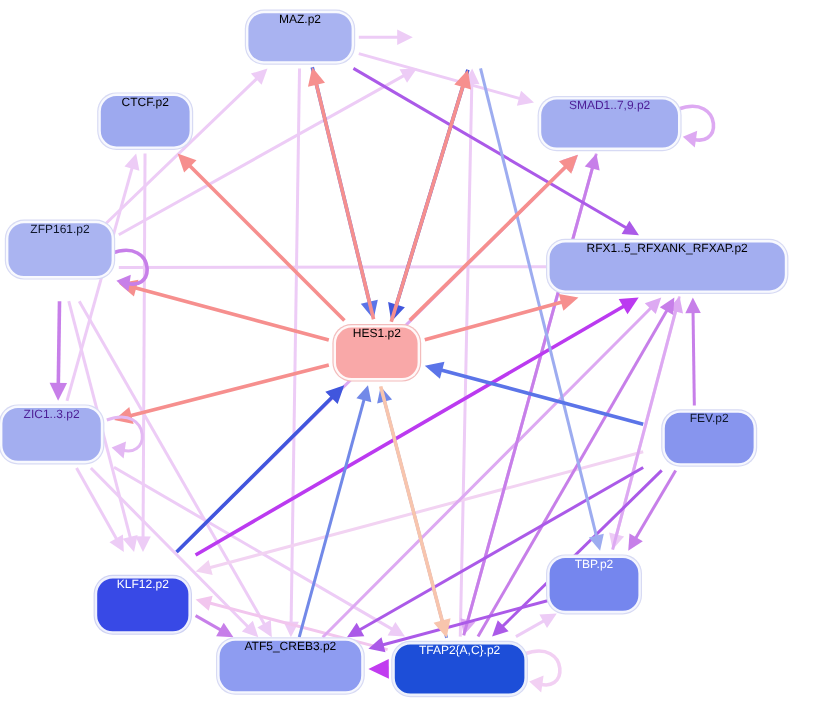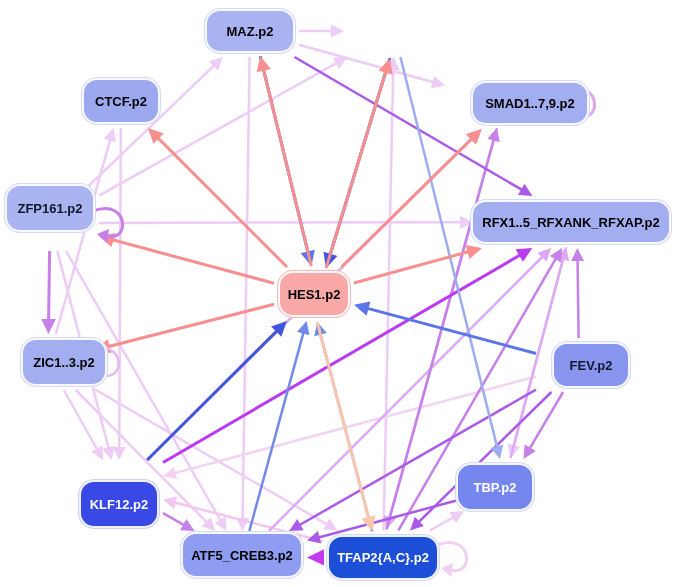--- a/index.html
+++ b/index.html
@@ -1,22 +1,22 @@
 <!DOCTYPE html>
 <html><head>
 <meta charset="utf-8">
 <style>
   html,body{margin:0;padding:0;background:#ffffff;}
   #canvas{position:relative;width:684px;height:587px;background:#ffffff;overflow:hidden;
           font-family:"Liberation Sans", sans-serif;}
   #edge-svg{position:absolute;left:0;top:0;width:684px;height:587px;}
-  .node{position:absolute;display:flex;align-items:center;justify-content:center;
+  .node{position:absolute;display:flex;align-items:flex-start;justify-content:center;
         border-radius:15px;border:2px solid rgba(255,255,255,0.92);
         box-shadow:0 0 0 1px #d7daf4;
-        font-size:13px;color:#000;white-space:nowrap;cursor:pointer;box-sizing:border-box;font-weight:bold;}
+        font-size:10px;color:#000;white-space:nowrap;cursor:pointer;box-sizing:border-box;}
 </style>
 </head>
 <body>
 
 <div id="canvas">
   <svg id="edge-svg" xmlns="http://www.w3.org/2000/svg" viewBox="0 0 684 587">
       <line x1="299" y1="31" x2="332" y2="31" stroke="#edccf6" stroke-width="2.5" stroke-linecap="butt"></line>
       <polygon points="331,37.45 331,24.55 344,31" fill="#edccf6"></polygon>
       <line x1="299" y1="44.674418604651166" x2="433.44164438400037" y2="82.19301703739545" stroke="#edccf6" stroke-width="2.5" stroke-linecap="butt"></line>
       <polygon points="430.7446947402671,88.13683421318132 434.212201425067,75.71160192598168 445,85.4186046511628" fill="#edccf6"></polygon>
@@ -123,33 +123,33 @@
       <path d="M 437 545 C 475 531, 475 583, 445 568" fill="none" stroke="#f2d0f3" stroke-width="3"></path>
       <polygon points="453,563 451,577 441,568" fill="#f2d0f3"></polygon>
     </svg>
 
   <div class="node" style="left: 205px; top: 9px; width: 90px; height: 44px; background: rgb(169, 179, 241); color: rgb(0, 0, 0); box-shadow: rgb(215, 218, 244) 0px 0px 0px 1px;">
       <span>MAZ.p2</span>
     </div>
   <div class="node" style="left: 82px; top: 78px; width: 78px; height: 46px; background: rgb(157, 169, 239); color: rgb(0, 0, 0); box-shadow: rgb(215, 218, 244) 0px 0px 0px 1px;">
       <span>CTCF.p2</span>
     </div>
-  <div class="node" style="left: 471px; top: 81px; width: 118px; height: 44px; background: rgb(163, 174, 240); color: #000000; box-shadow: rgb(215, 218, 244) 0px 0px 0px 1px;">
+  <div class="node" style="left: 449px; top: 81px; width: 118px; height: 44px; background: rgb(163, 174, 240); color: #4c1d95; box-shadow: rgb(215, 218, 244) 0px 0px 0px 1px;">
       <span>SMAD1..7,9.p2</span>
     </div>
   <div class="node" style="left: 5px; top: 184px; width: 90px; height: 48px; background: rgb(170, 180, 241); color: #0f172a; box-shadow: rgb(215, 218, 244) 0px 0px 0px 1px;">
       <span>ZFP161.p2</span>
     </div>
-  <div class="node" style="left: 471px; top: 200px; width: 200px; height: 44px; background: rgb(163, 174, 240); color: rgb(0, 0, 0); box-shadow: rgb(215, 218, 244) 0px 0px 0px 1px;">
+  <div class="node" style="left: 456px; top: 200px; width: 200px; height: 44px; background: rgb(163, 174, 240); color: rgb(0, 0, 0); box-shadow: rgb(215, 218, 244) 0px 0px 0px 1px;">
       <span>RFX1..5_RFXANK_RFXAP.p2</span>
     </div>
   <div class="node" style="left: 278px; top: 271px; width: 72px; height: 46px; background: rgb(249, 168, 168); color: rgb(0, 0, 0); box-shadow: rgb(243, 188, 188) 0px 0px 0px 1px;">
       <span>HES1.p2</span>
     </div>
-  <div class="node" style="left: 21px; top: 338px; width: 86px; height: 48px; background: rgb(163, 174, 240); color: #000000; box-shadow: rgb(215, 218, 244) 0px 0px 0px 1px;">
+  <div class="node" style="left: 0; top: 338px; width: 86px; height: 48px; background: rgb(163, 174, 240); color: #4c1d95; box-shadow: rgb(215, 218, 244) 0px 0px 0px 1px;">
       <span>ZIC1..3.p2</span>
     </div>
   <div class="node" style="left: 552px; top: 342px; width: 78px; height: 46px; background: rgb(135, 149, 238); color: #0f172a; box-shadow: rgb(215, 218, 244) 0px 0px 0px 1px;">
       <span>FEV.p2</span>
     </div>
   <div class="node" style="left: 79px; top: 480px; width: 80px; height: 48px; background: rgb(56, 73, 230); color: rgb(255, 255, 255); box-shadow: rgb(207, 211, 243) 0px 0px 0px 1px;">
       <span>KLF12.p2</span>
     </div>
   <div class="node" style="left: 456px; top: 463px; width: 78px; height: 48px; background: rgb(117, 134, 238); color: rgb(255, 255, 255); box-shadow: rgb(215, 218, 244) 0px 0px 0px 1px;">
       <span>TBP.p2</span>

